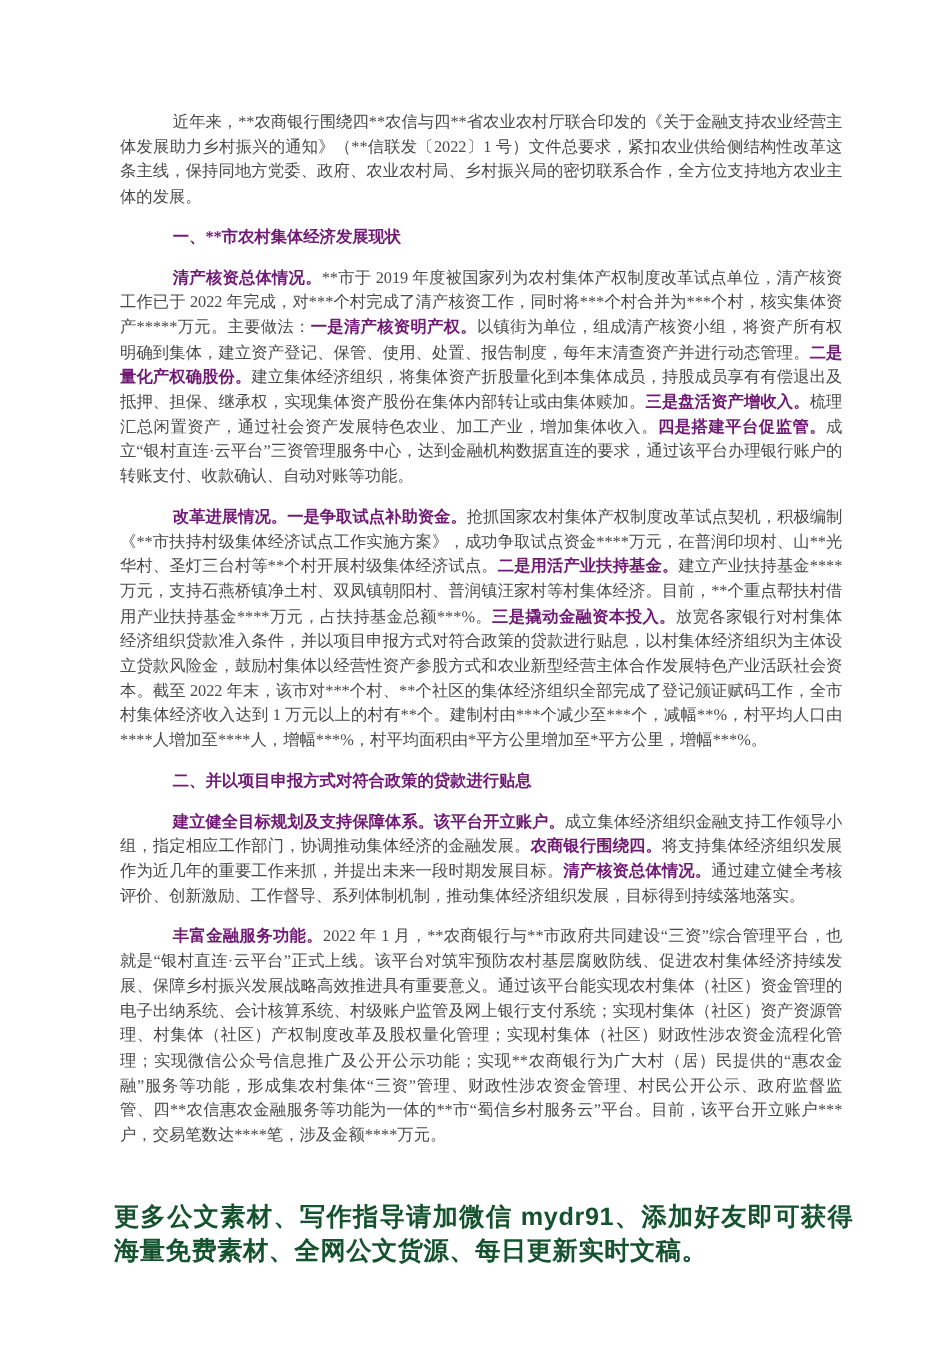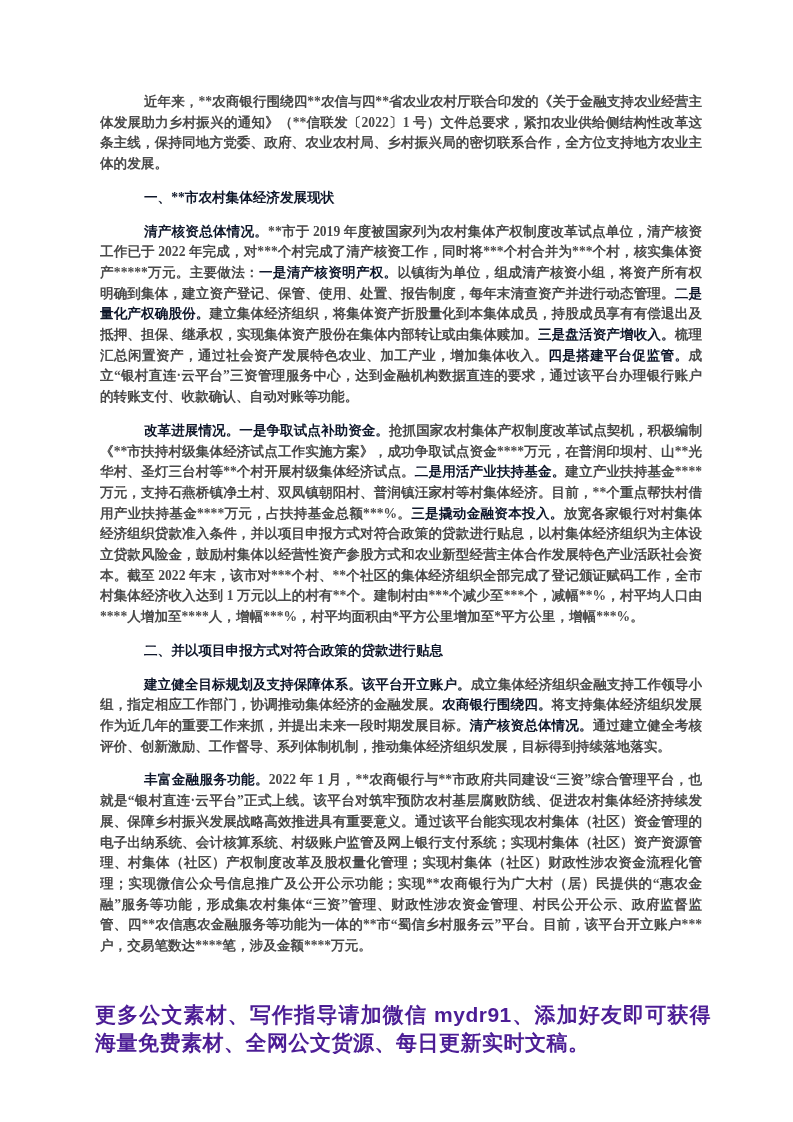--- a/index.html
+++ b/index.html
@@ -30,32 +30,32 @@
   }
   .doc-body p {
     margin: 0 0 13px 0;
     text-indent: 44px;
   }
   .doc-body p.heading {
     margin: 4px 0 13px 0;
     font-weight: bold;
     color: #1f1f1f;
   }
-  .run { font-weight: bold; }
-  .run-b { font-weight: bold; color: #0f172a; }
+  .run { font-weight: normal; }
+  .run-b { font-weight: bold; color: #701a75; }
   .promo-footer {
     position: absolute;
     left: 95px;
     top: 1001px;
     width: 616px;
     font-family: "Liberation Sans", sans-serif;
     font-weight: bold;
     font-size: 21px;
     line-height: 28px;
-    color: #4c1d95;
+    color: #14532d;
     text-align: justify;
     letter-spacing: 0.5px;
   }
 </style>
 </head>
 <body>
 
 <div class="page">
   <div class="doc-body">
       <p class="para"><span class="run">近年来，**农商银行围绕四**农信与四**省农业农村厅联合印发的《关于金融支持农业经营主体发展助力乡村振兴的通知》（**信联发〔2022〕1 号）文件总要求，紧扣农业供给侧结构性改革这条主线，保持同地方党委、政府、农业农村局、乡村振兴局的密切联系合作，全方位支持地方农业主体的发展。</span></p>

